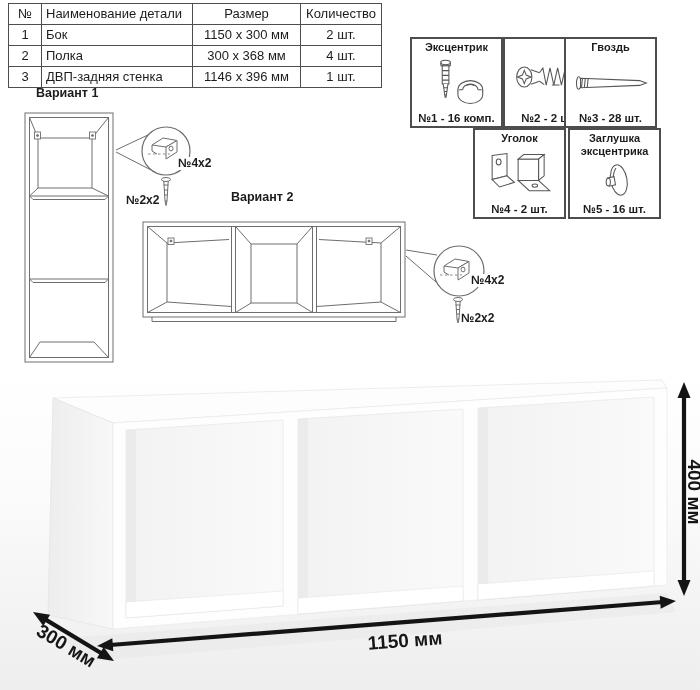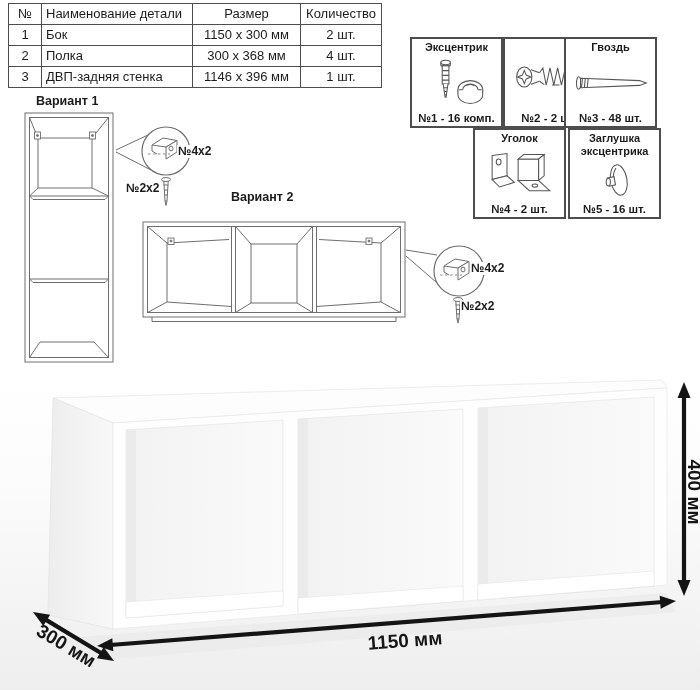--- a/index.html
+++ b/index.html
@@ -16,21 +16,21 @@
   
   .legend-cell{position:absolute;width:93px;height:91px;border:2px solid #4d4d4d;
          box-sizing:border-box;display:flex;flex-direction:column;align-items:center;
          justify-content:space-between;padding:2px 1px;background:#fff;}
   .legend-title{font-size:11px;font-weight:bold;text-align:center;line-height:1.15;}
   .legend-count{font-size:11.5px;font-weight:bold;text-align:right;}
   .legend-icon{flex:1;display:flex;align-items:center;justify-content:center;}
   
   .variant-title{position:absolute;font-size:12.5px;font-weight:bold;}
   .callout-label{position:absolute;font-size:12px;font-weight:bold;background:#fff;
-         padding:0 1px;line-height:1.1;}
+         padding:0 1px;line-height:1.1;margin-top:12px;}
   
   #render-zone{position:absolute;left:0;top:366px;width:700px;height:324px;
          background:linear-gradient(180deg,#ffffff 0%,#fbfbfb 40%,#eeeeee 100%);}
   .dim-label{position:absolute;font-size:19px;font-weight:bold;color:#161616;
          text-align:center;white-space:nowrap;}
   svg{display:block;}
   .abs{position:absolute;}
 </style>
 </head>
 <body>
@@ -101,21 +101,21 @@
 
   <div class="legend-cell" style="left:564px;top:37px;">
     <div class="legend-title">Гвоздь</div>
     <div class="legend-icon">
       <svg width="80" height="22" viewBox="0 0 84 22" fill="none" stroke="#555" stroke-width="1.1">
         <ellipse cx="8" cy="11" rx="2.2" ry="6.5" fill="#fff"></ellipse>
         <path d="M10,6 L72,8.5 L79,11 L72,13.5 L10,16 Z" fill="#fff"></path>
         <path d="M12,6.2 l-1,9.6 M15,6.3 l-1,9.5 M18,6.4 l-1,9.4"></path>
       </svg>
     </div>
-    <div class="legend-count">№3 - 48 шт.</div>
+    <div class="legend-count">№3 - 28 шт.</div>
   </div>
 
   <div class="legend-cell" style="left:473px;top:128px;">
     <div class="legend-title">Уголок</div>
     <div class="legend-icon">
       <svg width="80" height="52" viewBox="0 0 84 56" fill="#fff" stroke="#555" stroke-width="1.1">
         <path d="M12,8 L28,6 L28,30 L12,34 Z"></path>
         <ellipse cx="19" cy="15" rx="2.6" ry="3.2"></ellipse>
         <path d="M12,34 L28,30 L36,37 L20,42 Z"></path>
         <path d="M40,12 L46,7 L68,7 L62,12 Z"></path>
@@ -134,21 +134,21 @@
       <svg width="56" height="46" viewBox="0 0 56 48" fill="none" stroke="#555" stroke-width="1.1">
         <ellipse cx="32" cy="24" rx="8.5" ry="16" transform="rotate(-10 32 24)" fill="#fff"></ellipse>
         <path d="M29,11.5 a8.5,16 0 0 0 -3,12"></path>
         <path d="M20,22 L27,20.5 L28.5,29 L22,30.5 Z" fill="#fff"></path>
         <ellipse cx="21" cy="26.2" rx="2.2" ry="4" fill="#fff"></ellipse>
       </svg>
     </div>
     <div class="legend-count">№5 - 16 шт.</div>
   </div>
 
-  <div class="variant-title" style="left:36px;top:94px;">Вариант 1</div>
+  <div class="variant-title" style="left:36px;top:86px;">Вариант 1</div>
   <div class="variant-title" style="left:231px;top:190px;">Вариант 2</div>
 
   <svg class="abs" style="left:0;top:88px;" width="700" height="300" viewBox="0 0 700 300" fill="none" stroke="#6e6e6e" stroke-width="1">
 
     <g>
       <rect x="25" y="25" width="88" height="249" fill="#fff"></rect>
       <rect x="29.5" y="29.5" width="79" height="240"></rect>
 
       <path d="M29.5,29.5 L38,50 M108.5,29.5 L92,50"></path>
       <path d="M38,50 L92,50 M38,50 L38,100 M92,50 L92,100 M38,100 L92,100"></path>

